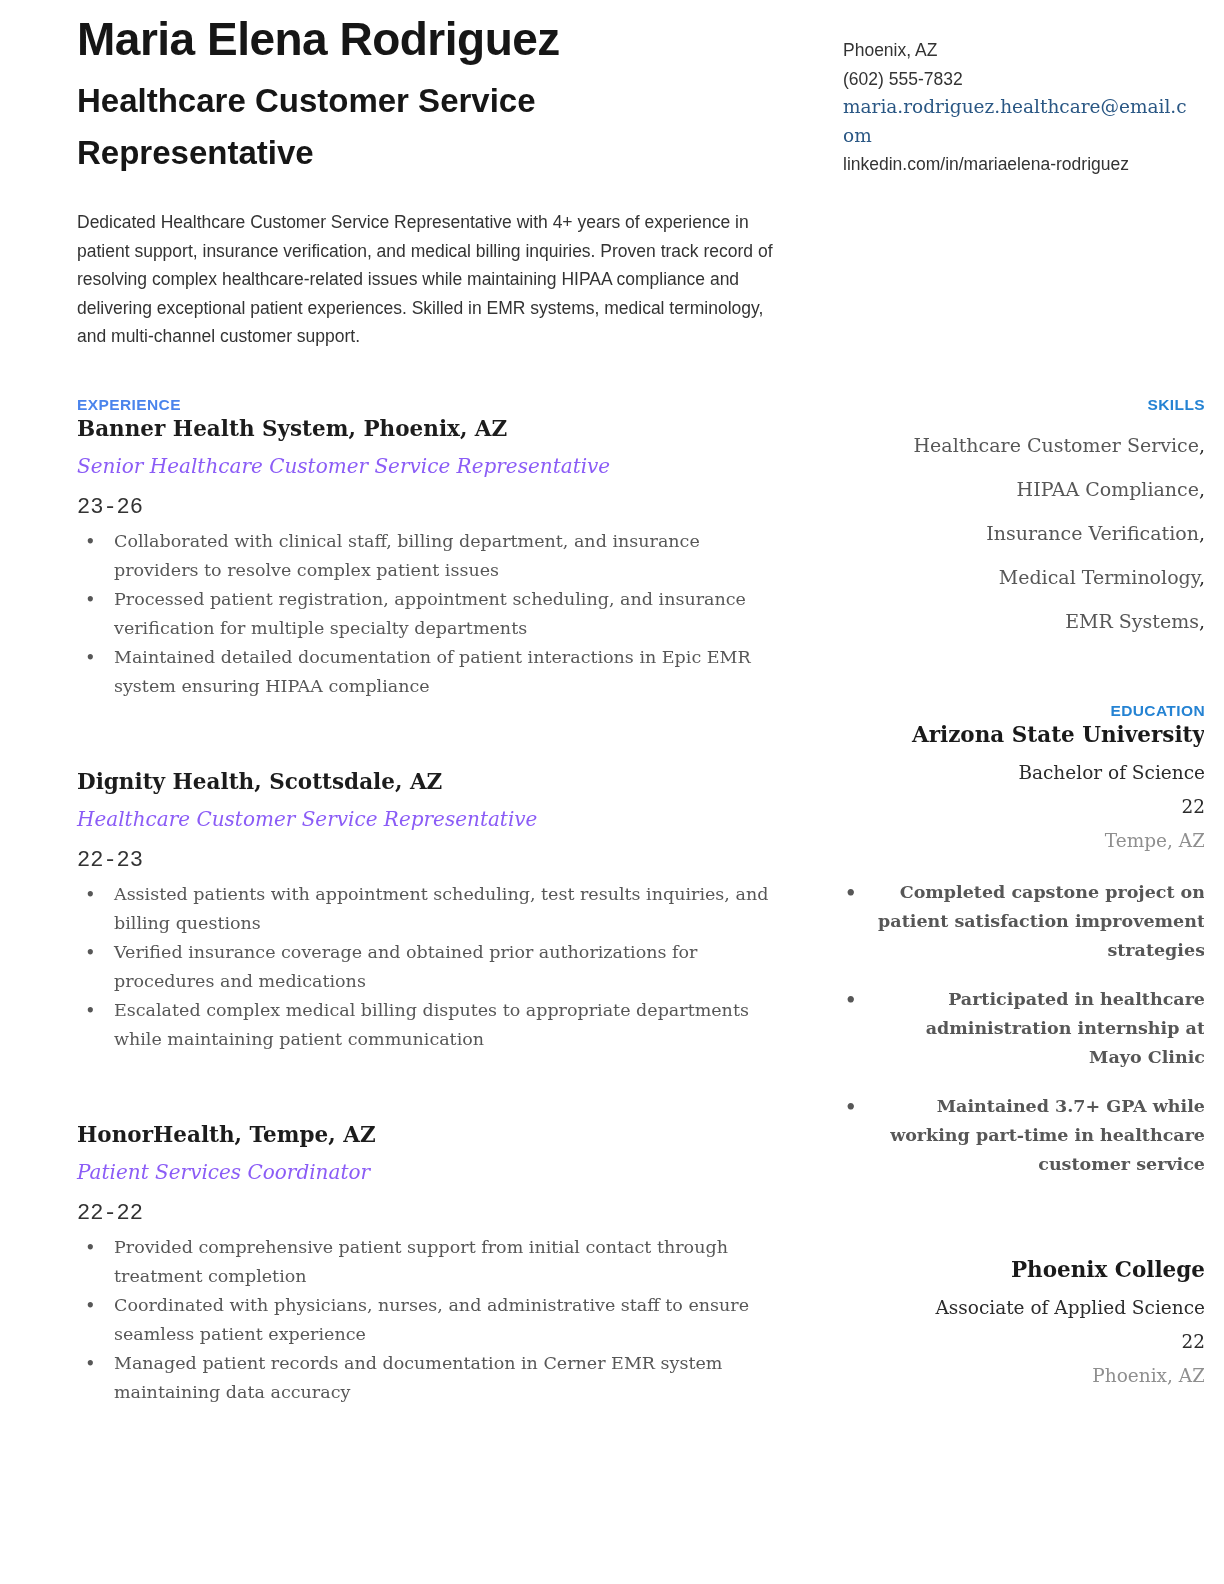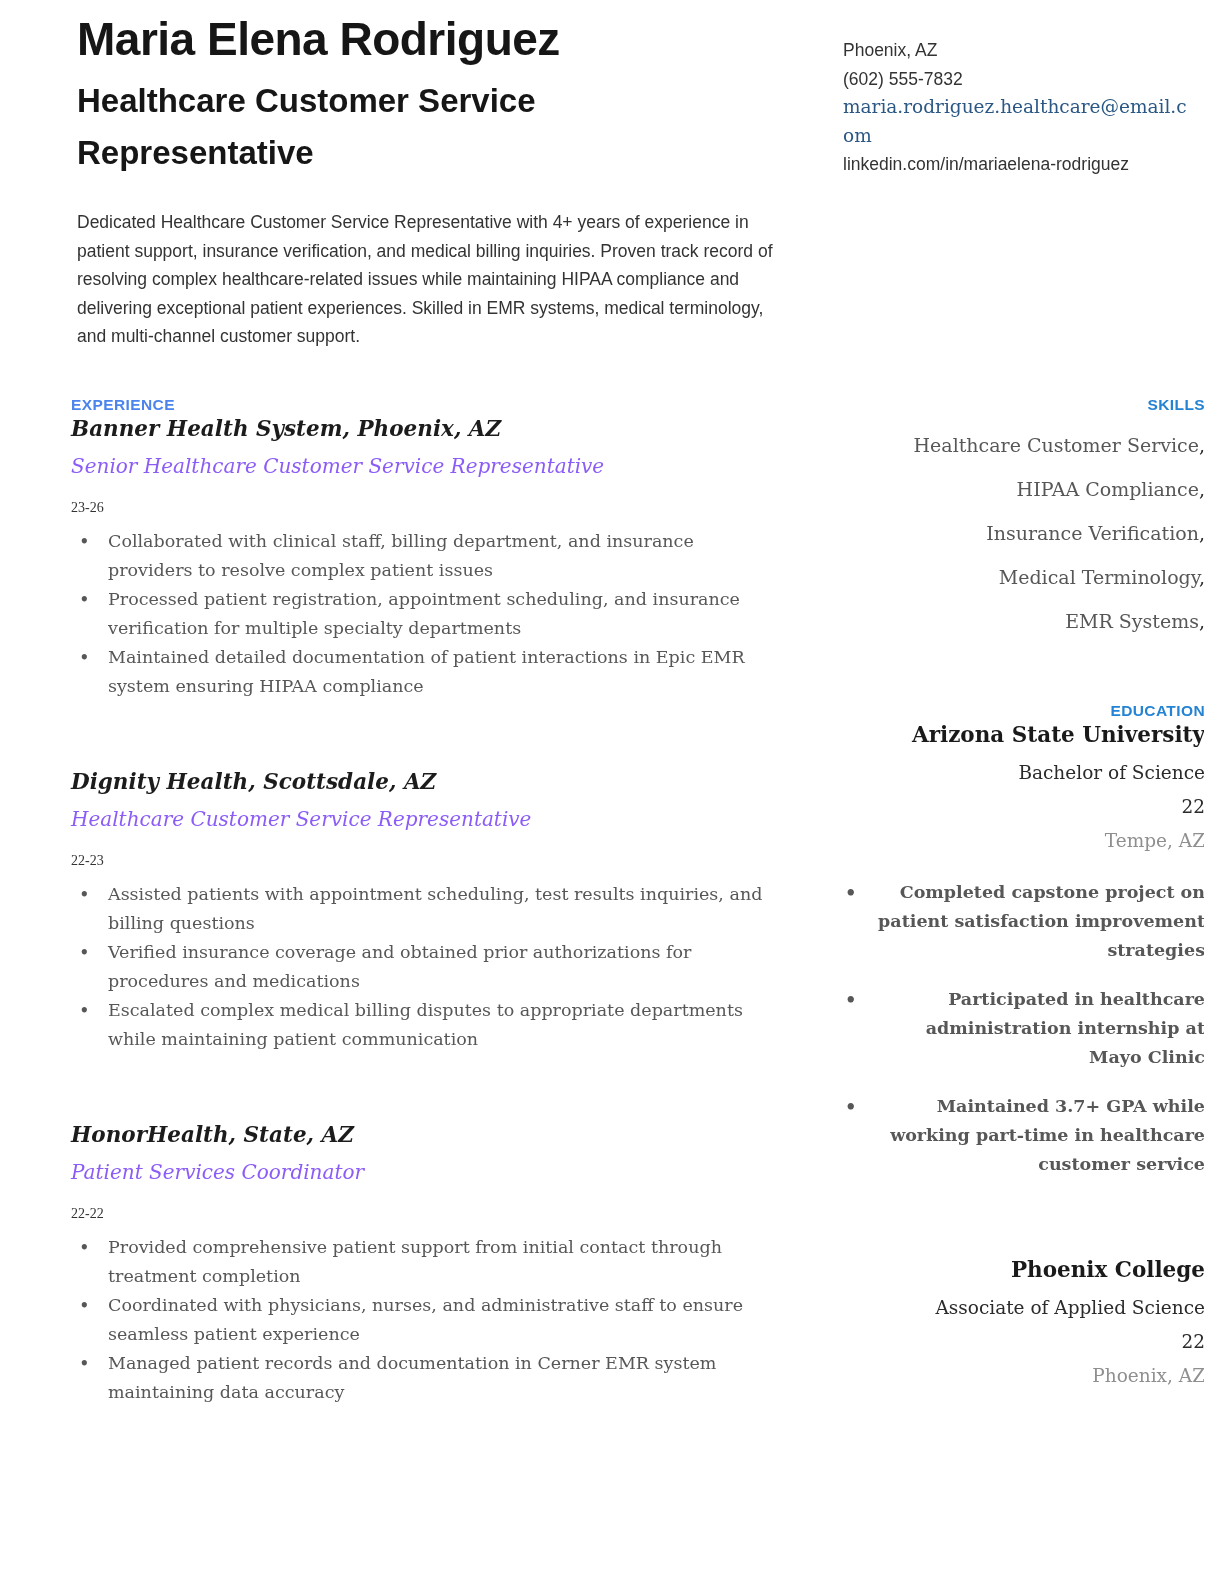--- a/index.html
+++ b/index.html
@@ -49,53 +49,52 @@
     font-family: "DejaVu Serif", serif;
     font-size: 18.5px;
     color: #2a5784;
     text-decoration: none;
     display: block;
     line-height: 28.5px;
     overflow-wrap: anywhere;
   }
 
   
-  .main-left  { position: absolute; left: 71px;  top: 396px; width: 706px; }
+  .main-left  { position: absolute; left: 77px;  top: 396px; width: 706px; }
   .main-right { position: absolute; left: 843px; top: 396px; width: 362px; text-align: right; }
 
   .section-label {
     font-size: 15.5px;
     font-weight: 700;
     letter-spacing: 0.4px;
     line-height: 18px;
   }
 
   
   .job:first-of-type { margin-top: 40px; }
   .job + .job { margin-top: 66px; }
   .company {
     font-family: "DejaVu Serif", serif;
     font-size: 21.5px;
     font-weight: 700;
     color: #1c1c1c;
     line-height: 30px;
-    font-style: italic;
   }
   .role {
     margin-top: 9px;
     font-family: "DejaVu Serif", serif;
     font-style: italic;
     font-size: 20px;
     color: #8b5cf6;
     line-height: 27px;
   }
   .dates {
     margin-top: 15px;
-    font-family: Liberation Serif, serif;
-    font-size: 14px;
+    font-family: Liberation Mono, monospace;
+    font-size: 22px;
     color: #333333;
     line-height: 26px;
   }
   ul.bullets {
     margin: 6px 0 0 0;
     padding: 0;
     list-style: none;
   }
   ul.bullets li {
     position: relative;
@@ -219,21 +218,21 @@
       <div class="role">Healthcare Customer Service Representative</div>
       <div class="dates">22-23</div>
       <ul class="bullets">
         <li>Assisted patients with appointment scheduling, test results inquiries, and billing questions</li>
         <li>Verified insurance coverage and obtained prior authorizations for procedures and medications</li>
         <li>Escalated complex medical billing disputes to appropriate departments while maintaining patient communication</li>
       </ul>
     </div>
 
     <div class="job">
-      <div class="company">HonorHealth, State, AZ</div>
+      <div class="company">HonorHealth, Tempe, AZ</div>
       <div class="role">Patient Services Coordinator</div>
       <div class="dates">22-22</div>
       <ul class="bullets">
         <li>Provided comprehensive patient support from initial contact through treatment completion</li>
         <li>Coordinated with physicians, nurses, and administrative staff to ensure seamless patient experience</li>
         <li>Managed patient records and documentation in Cerner EMR system maintaining data accuracy</li>
       </ul>
     </div>
   </div>
 

